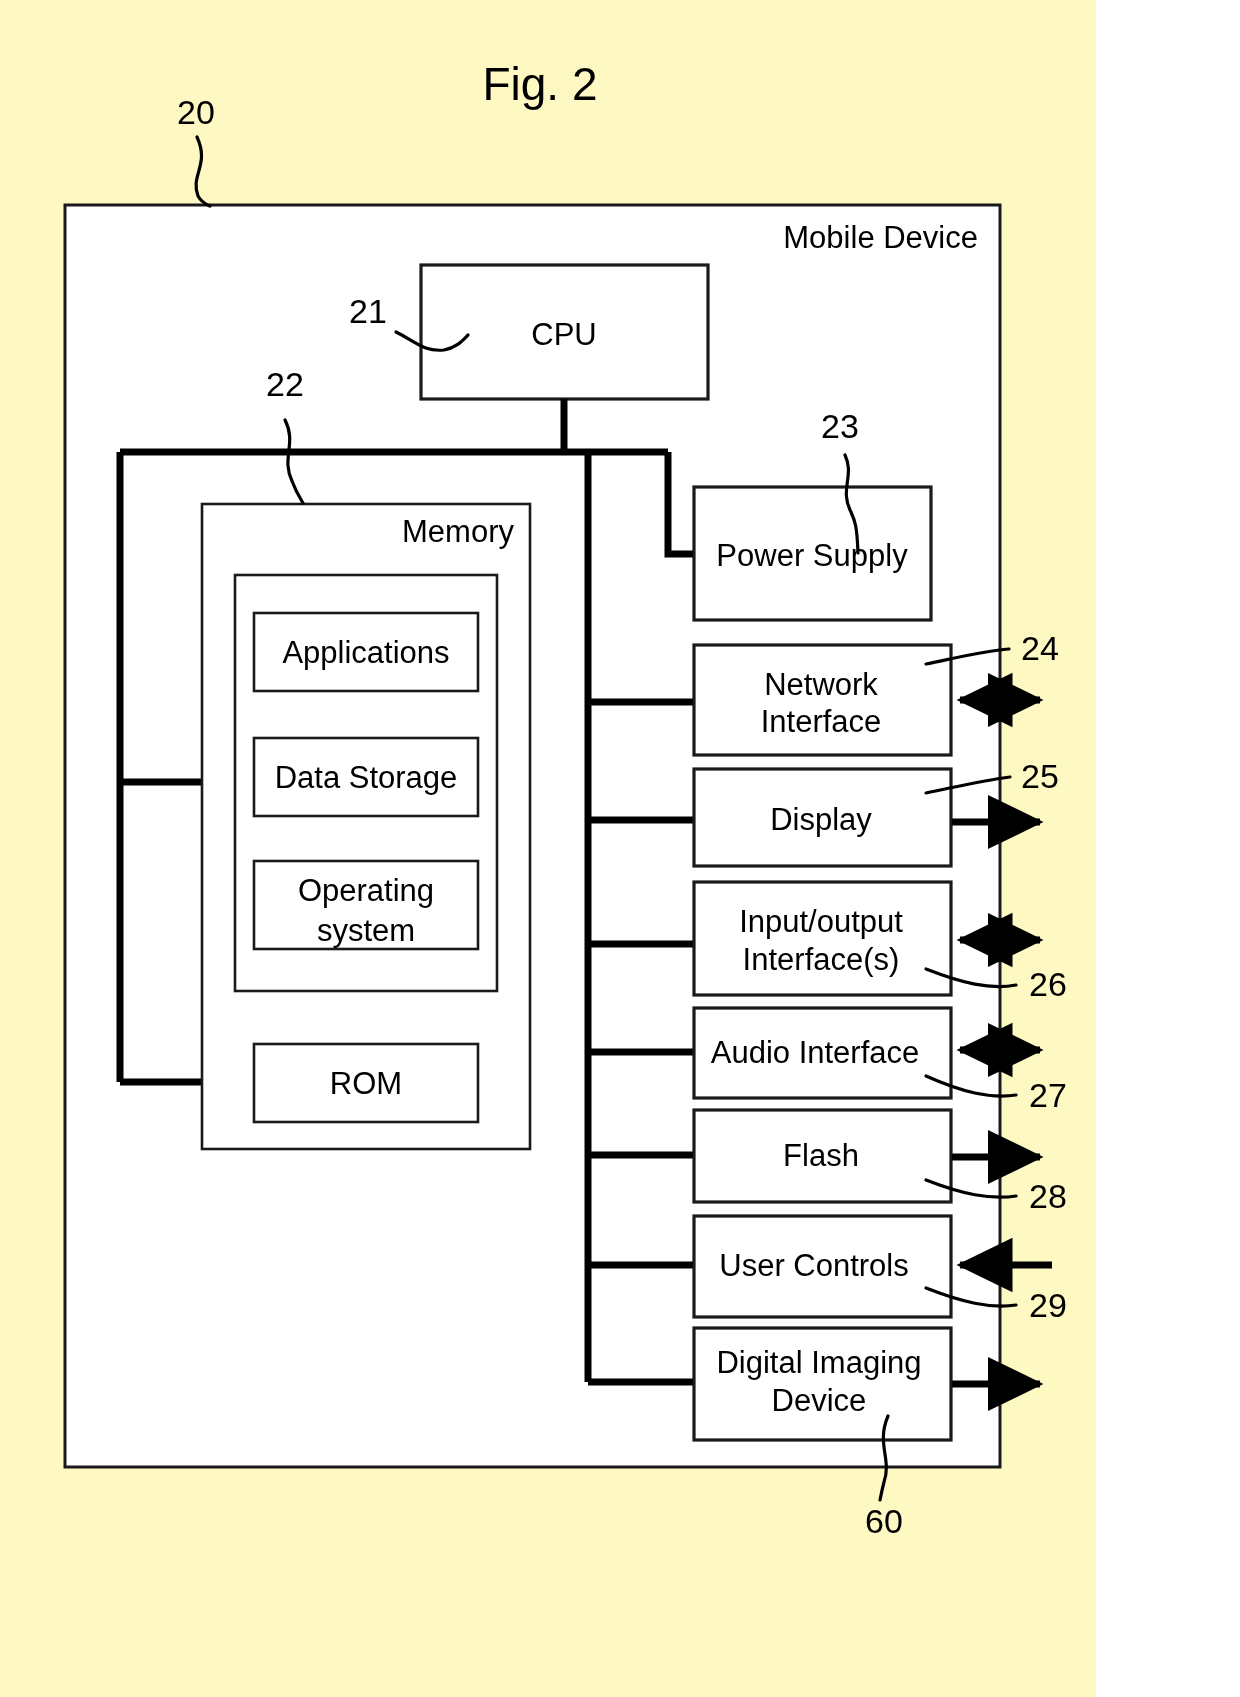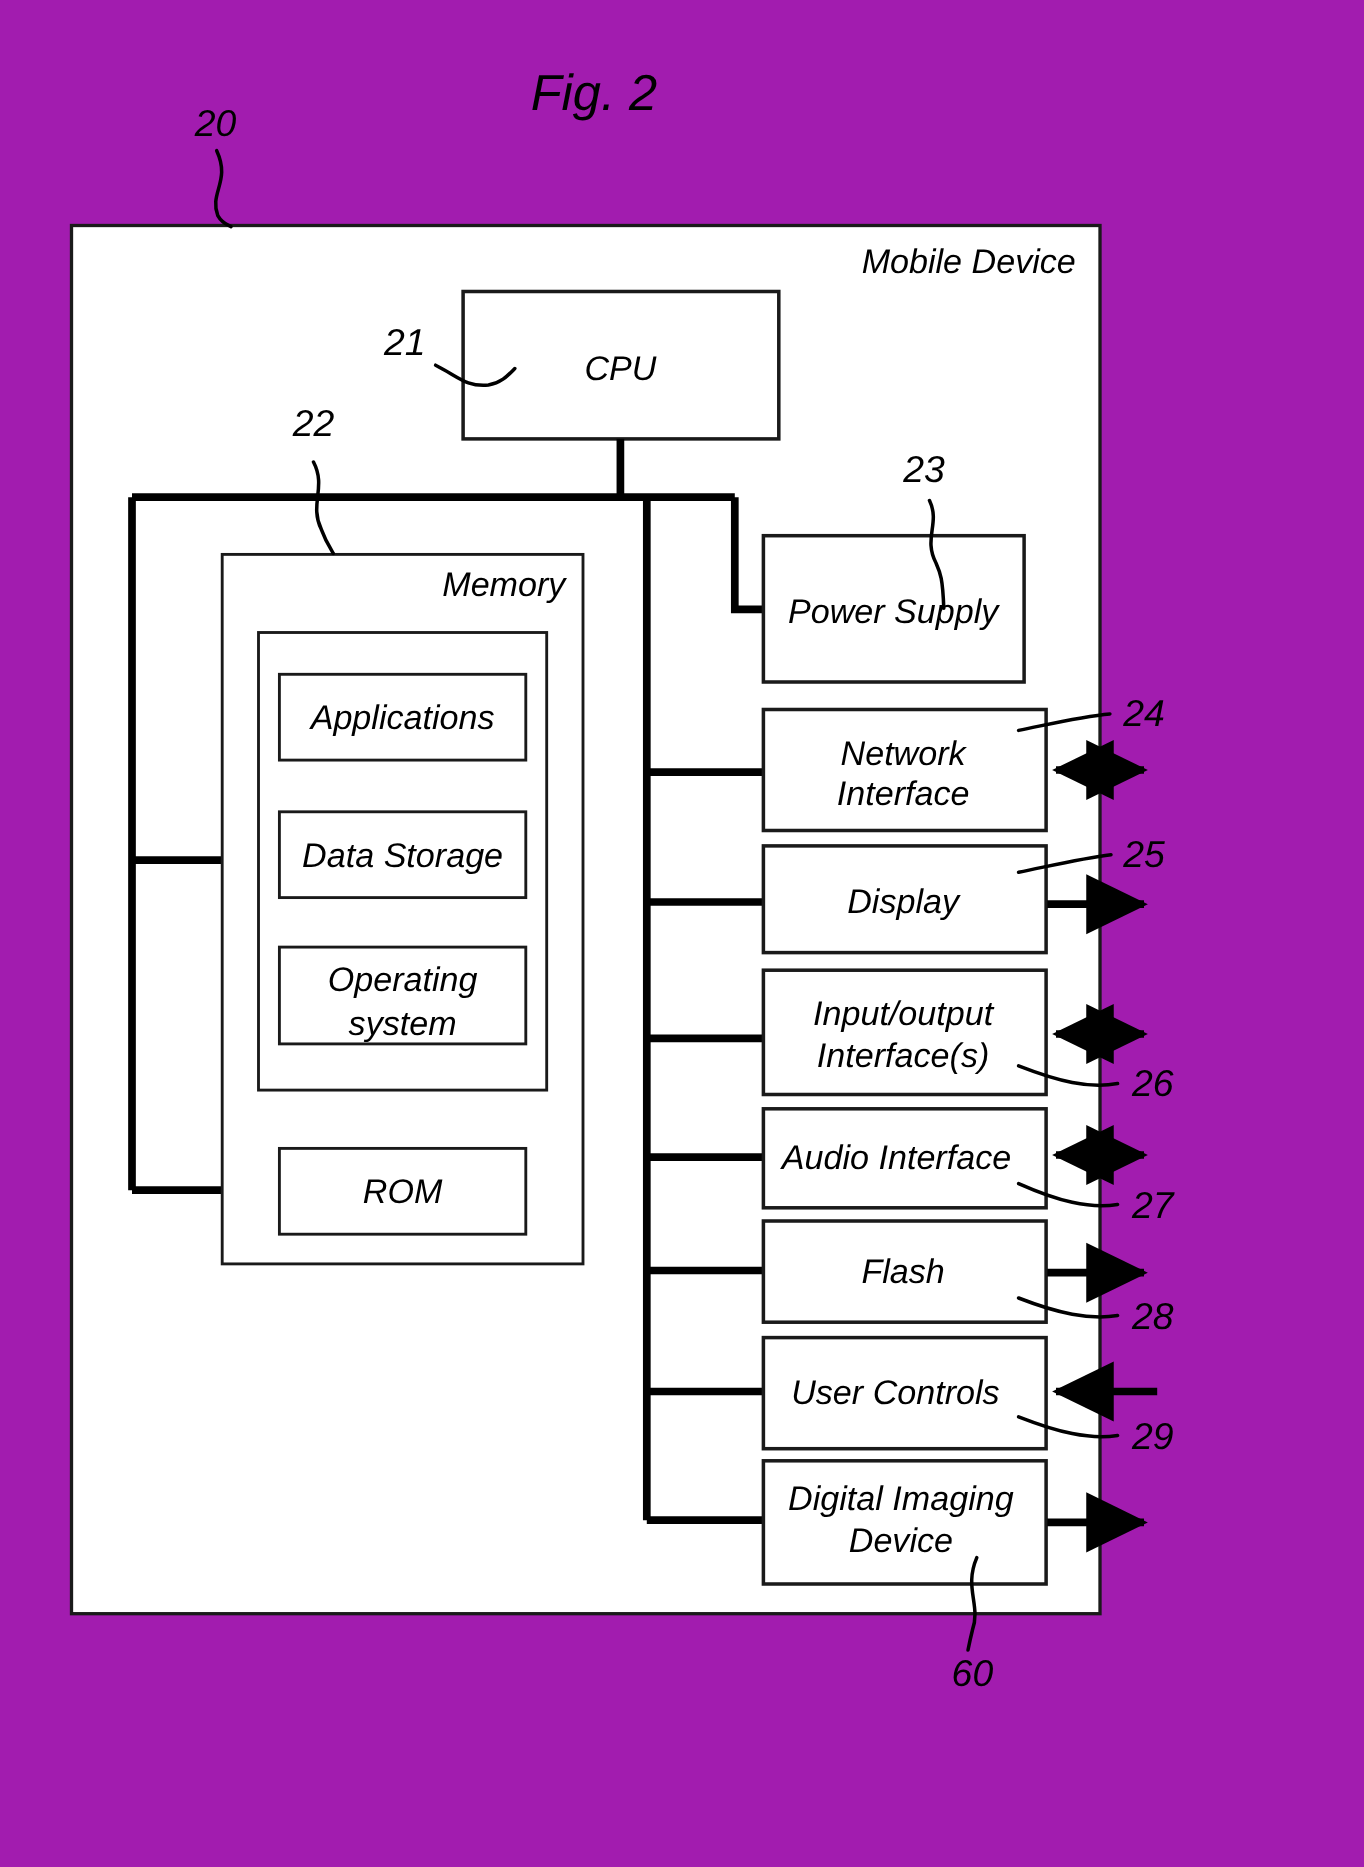--- a/index.html
+++ b/index.html
@@ -9,24 +9,23 @@
   }
   body {
     width: 1240px;
     height: 1697px;
     font-family: "Liberation Sans", sans-serif;
     color: #000000;
     overflow: hidden;
   }
   #figure-root {
     position: relative;
-    width: 1240px;
+    width: 1096px;
     height: 1697px;
-    background: #a21caf;
-    font-style: italic;
+    background: #fef9c3;
   }
   svg#diagram {
     position: absolute;
     top: 0;
     left: 0;
     width: 1240px;
     height: 1697px;
     display: block;
   }
   .box-rect {

